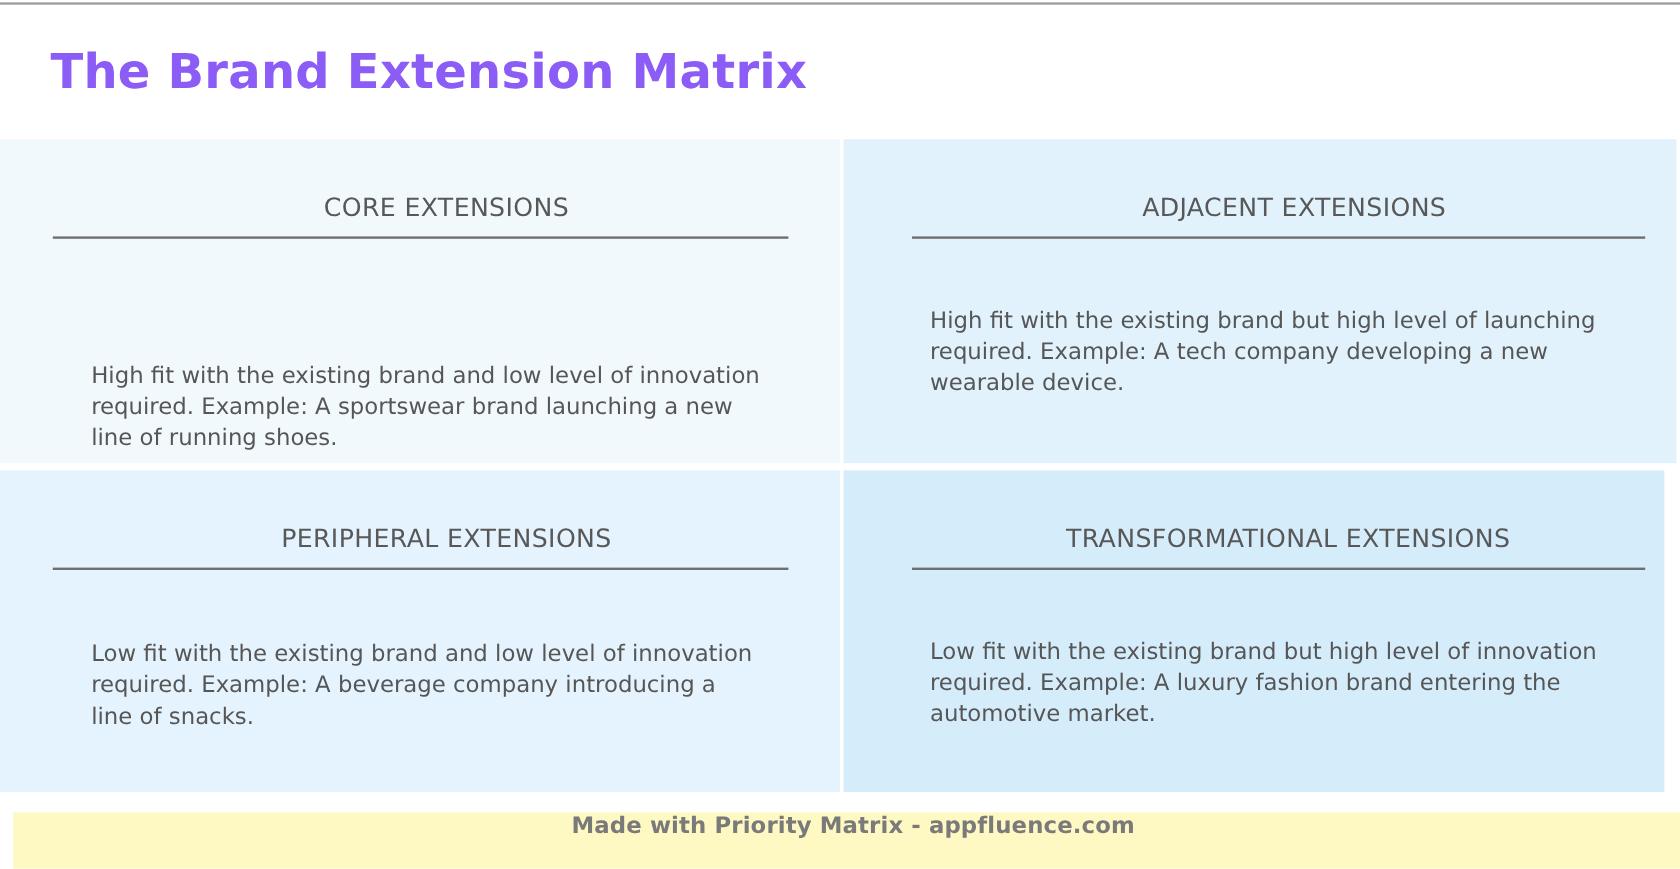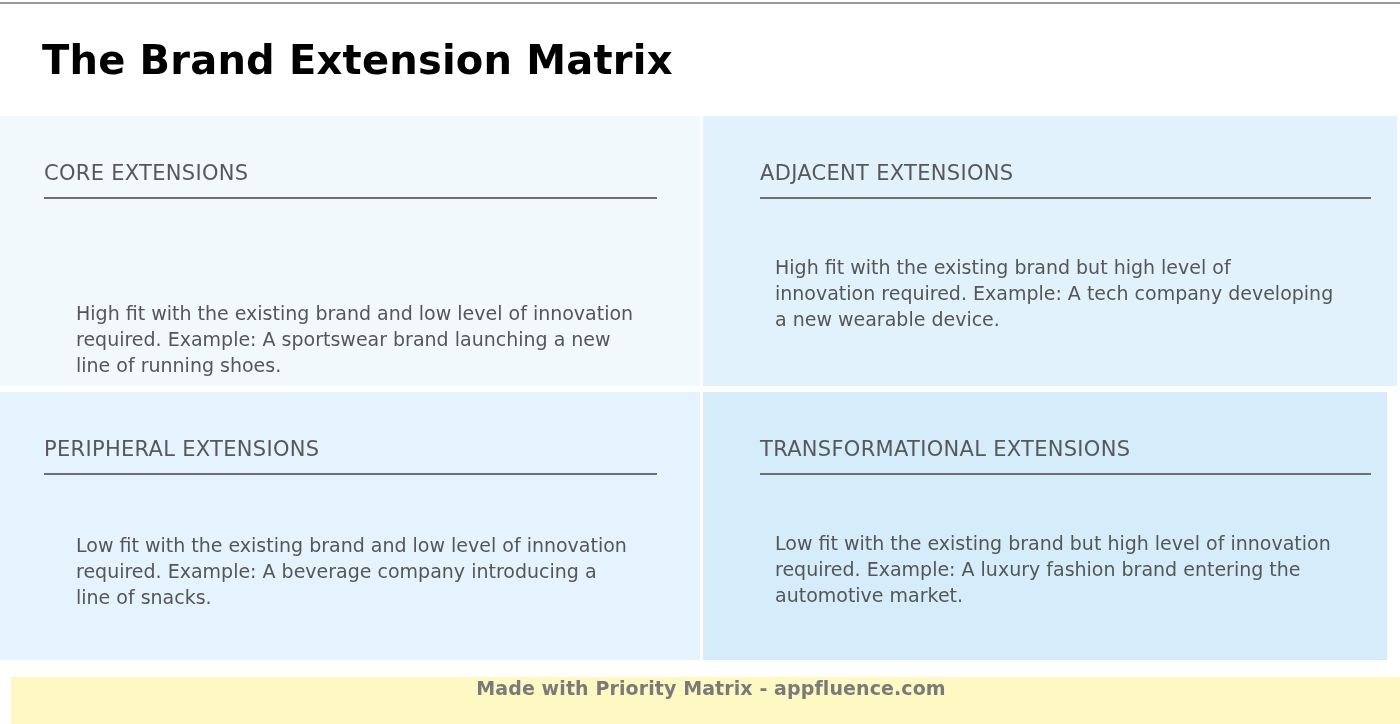--- a/index.html
+++ b/index.html
@@ -42,21 +42,21 @@
     height: 112px;
     background: #ffffff;
     display: flex;
     align-items: center;
   }
   .page-title {
     margin: 0;
     padding-left: 42px;
     font-size: 40px;
     font-weight: bold;
-    color: #000000;
+    color: #8b5cf6;
     letter-spacing: 0.2px;
     line-height: 1.1;
     white-space: nowrap;
   }
 
   
   .matrix {
     position: absolute;
     left: 0;
     top: 116px;
@@ -73,20 +73,21 @@
   .q-tr { left: 703px; top: 0px;   width: 694px; height: 270px; }
   .q-bl { left: 0px;   top: 276px; width: 700px; height: 268px; }
   .q-br { left: 703px; top: 276px; width: 684px; height: 268px; }
 
   .q-head {
     position: absolute;
     left: 0;
     top: 0;
     width: 100%;
     box-sizing: border-box;
+    text-align: center;
   }
   .q-title {
     font-size: 21px;
     font-weight: normal;
     color: #585858;
     letter-spacing: 0.3px;
     white-space: nowrap;
     margin: 0;
   }
   .q-rule {
@@ -154,21 +155,21 @@
         <div class="q-rule"></div>
       </div>
       <div class="q-body">High fit with the existing brand and low level of innovation required. Example: A sportswear brand launching a new line of running shoes.</div>
     </div>
 
     <div class="quadrant q-tr" style="background: rgb(226, 242, 252);">
       <div class="q-head">
         <div class="q-title">ADJACENT EXTENSIONS</div>
         <div class="q-rule"></div>
       </div>
-      <div class="q-body">High fit with the existing brand but high level of innovation required. Example: A tech company developing a new wearable device.</div>
+      <div class="q-body">High fit with the existing brand but high level of launching required. Example: A tech company developing a new wearable device.</div>
     </div>
 
     <div class="quadrant q-bl" style="background: rgb(228, 243, 253);">
       <div class="q-head">
         <div class="q-title">PERIPHERAL EXTENSIONS</div>
         <div class="q-rule"></div>
       </div>
       <div class="q-body">Low fit with the existing brand and low level of innovation required. Example: A beverage company introducing a line of snacks.</div>
     </div>
 

